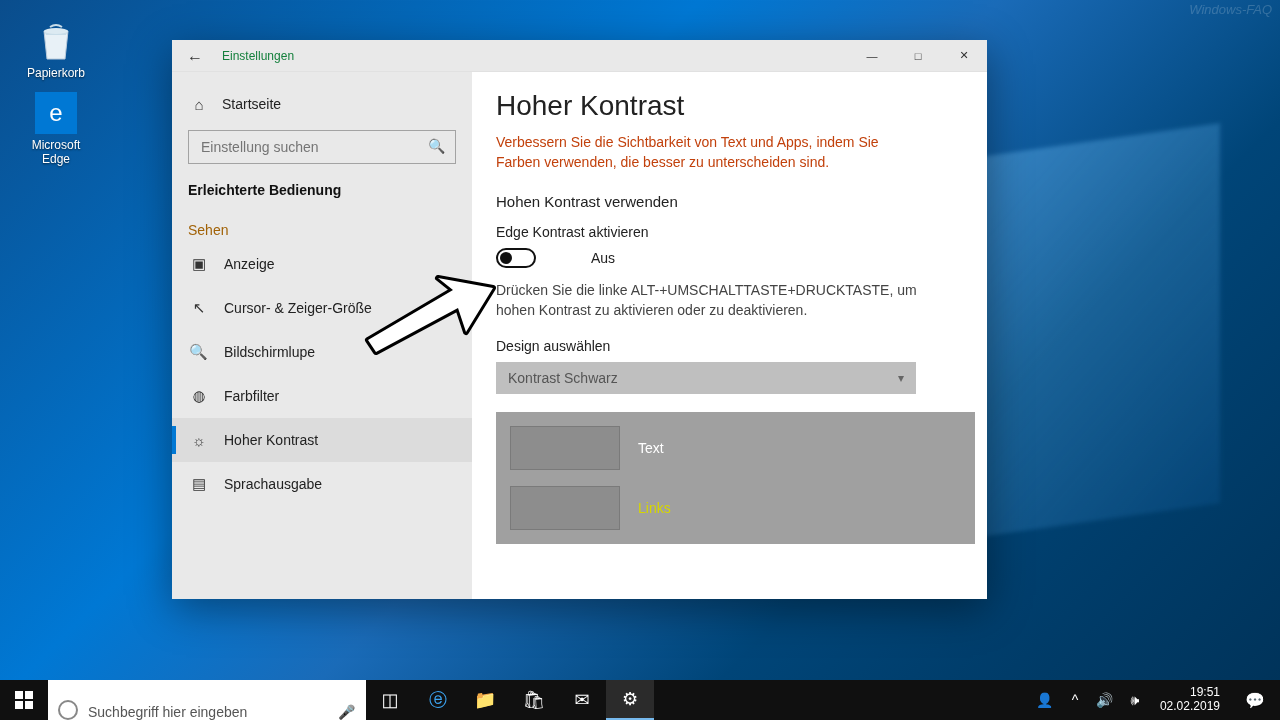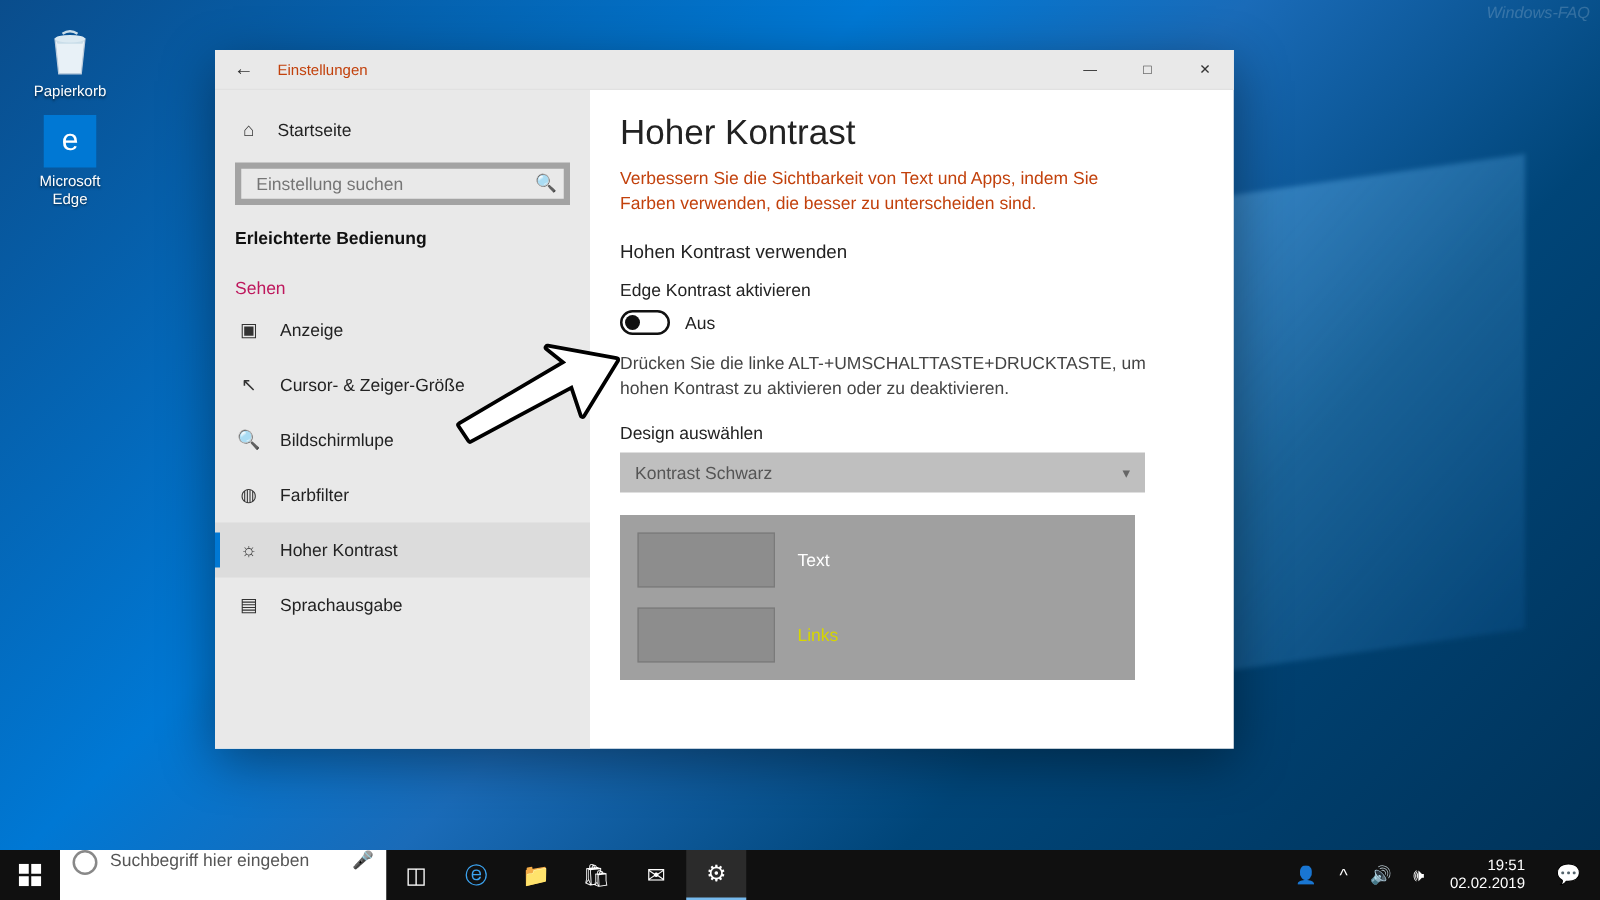--- a/index.html
+++ b/index.html
@@ -14,65 +14,65 @@
 .edge { left: 18px; top: 92px; }
 .edge .glyph { background: #0078d4; }
 .edge .glyph span { color: #fff; font-size: 24px; font-weight: 400; }
 .desktop-icon .lbl { text-shadow: 0 1px 2px rgba(0,0,0,.6); }
 
 .watermark { position: absolute; top: 2px; right: 8px; color: rgba(255,255,255,.18); font-size: 13px; font-style: italic; }
 
 .window { position: absolute; left: 172px; top: 40px; width: 815px; height: 559px; background: #fff; box-shadow: 0 10px 40px rgba(0,0,0,.4); display: flex; flex-direction: column; }
 .titlebar { height: 32px; display: flex; align-items: center; background: #e9e9e9; border-bottom: 1px solid #e1e1e1; }
 .back-btn { width: 46px; height: 32px; display: flex; align-items: center; justify-content: center; font-size: 16px; color: #333; }
-.title-text { font-size: 12px; color: #c2410c; margin-left: 4px; }
+.title-text { font-size: 12px; color: #15803d; margin-left: 4px; }
 .win-ctrls { margin-left: auto; display: flex; }
 .win-ctrl { width: 46px; height: 32px; display: flex; align-items: center; justify-content: center; font-size: 11px; color: #333; }
 
 .body { flex: 1; display: flex; overflow: hidden; }
 .sidebar { width: 300px; background: #e9e9e9; padding: 12px 0 0 0; overflow: hidden; }
 .side-row { display: flex; align-items: center; height: 40px; padding: 0 16px; font-size: 14px; color: #222; }
 .side-row .ico { width: 22px; margin-right: 12px; display: flex; justify-content: center; font-size: 15px; color: #333; }
 .search-wrap { padding: 6px 16px 10px; }
-.search { width: 100%; height: 34px; border: 5px solid #a3a3a3; background: #e9e9e9; padding: 0 34px 0 12px; font-size: 14px; color: #666; position: relative; }
+.search { width: 100%; height: 34px; border: 1px solid #a3a3a3; background: #e9e9e9; padding: 0 34px 0 12px; font-size: 14px; color: #666; position: relative; }
 .search-box { position: relative; }
 .search-ico { position: absolute; right: 10px; top: 8px; font-size: 14px; color: #555; }
 .cat-title { padding: 8px 16px 14px; font-size: 14px; font-weight: 600; color: #111; }
-.group-label { padding: 10px 16px 4px; font-size: 14px; color: #be185d; }
+.group-label { padding: 10px 16px 4px; font-size: 14px; color: #a16207; }
 .nav-item { display: flex; align-items: center; height: 44px; padding: 0 16px; font-size: 14px; color: #222; position: relative; }
 .nav-item .ico { width: 22px; margin-right: 14px; display: flex; justify-content: center; color: #333; font-size: 15px; }
 .nav-item.active { background: #dcdcdc; }
 .nav-item.active::before { content: ""; position: absolute; left: 0; top: 8px; bottom: 8px; width: 4px; background: #0078d4; }
 
 .content { flex: 1; padding: 18px 28px 0 24px; overflow: hidden; color: #222; }
 .page-h1 { font-size: 28px; font-weight: 400; margin-bottom: 10px; }
 .intro { font-size: 14px; color: #c2410c; line-height: 1.45; margin-bottom: 20px; max-width: 420px; }
 .sec-h2 { font-size: 15px; font-weight: 400; margin-bottom: 14px; }
 .field-label { font-size: 14px; margin-bottom: 8px; }
 .toggle-row { display: flex; align-items: center; gap: 12px; margin-bottom: 12px; }
 .toggle { width: 40px; height: 20px; border: 2px solid #111; border-radius: 20px; position: relative; background: #fff; }
 .toggle::after { content: ""; position: absolute; left: 2px; top: 2px; width: 12px; height: 12px; border-radius: 50%; background: #111; }
-.toggle-state { font-size: 14px; }
+.toggle-state { font-size: 14px; margin-left: 43px; }
 .hint { font-size: 14px; color: #444; line-height: 1.45; margin-bottom: 18px; max-width: 430px; }
 .select { width: 420px; height: 32px; background: #bfbfbf; display: flex; align-items: center; padding: 0 12px; font-size: 14px; color: #555; justify-content: space-between; margin-bottom: 18px; }
 .select .chev { font-size: 12px; color: #666; }
-.color-panel { width: 412px; background: #a0a0a0; padding: 14px; }
+.color-panel { width: 479px; background: #a0a0a0; padding: 14px; }
 .color-row { display: flex; align-items: center; gap: 18px; margin-bottom: 16px; }
 .color-row:last-child { margin-bottom: 0; }
 .swatch { width: 110px; height: 44px; background: #8d8d8d; border: 1px solid #7a7a7a; }
 .swatch-label { font-size: 14px; }
 .swatch-label.text { color: #fff; }
 .swatch-label.links { color: #d6d600; }
 
 .arrow-annot { position: absolute; left: 358px; top: 270px; pointer-events: none; }
 
 .taskbar { position: absolute; left: 0; right: 0; bottom: 0; height: 40px; background: #101010; display: flex; align-items: stretch; color: #fff; }
 .start { width: 48px; display: flex; align-items: center; justify-content: center; }
 .start svg { width: 18px; height: 18px; }
-.searchbar { width: 261px; background: #fff; display: flex; align-items: flex-start; padding: 0 10px; color: #555; font-size: 14px; gap: 10px; position: relative; }
+.searchbar { width: 318px; background: #fff; display: flex; align-items: flex-end; padding: 0 10px; color: #555; font-size: 14px; gap: 10px; position: relative; }
 .searchbar .cortana { width: 20px; height: 20px; border: 2px solid #888; border-radius: 50%; }
 .searchbar .mic { position: absolute; right: 10px; font-size: 14px; color: #555; }
 .tb-icon { width: 48px; display: flex; align-items: center; justify-content: center; font-size: 18px; }
 .tb-icon.active { background: #2b2b2b; border-bottom: 2px solid #76b9ed; }
 .tray { margin-left: auto; display: flex; align-items: center; gap: 8px; padding: 0 4px; font-size: 13px; }
 .tray .ic { width: 22px; text-align: center; font-size: 14px; }
 .clock { text-align: right; font-size: 12px; line-height: 1.15; padding: 0 6px; }
 .notif { width: 42px; display: flex; align-items: center; justify-content: center; font-size: 16px; }
 </style>
 </head>

